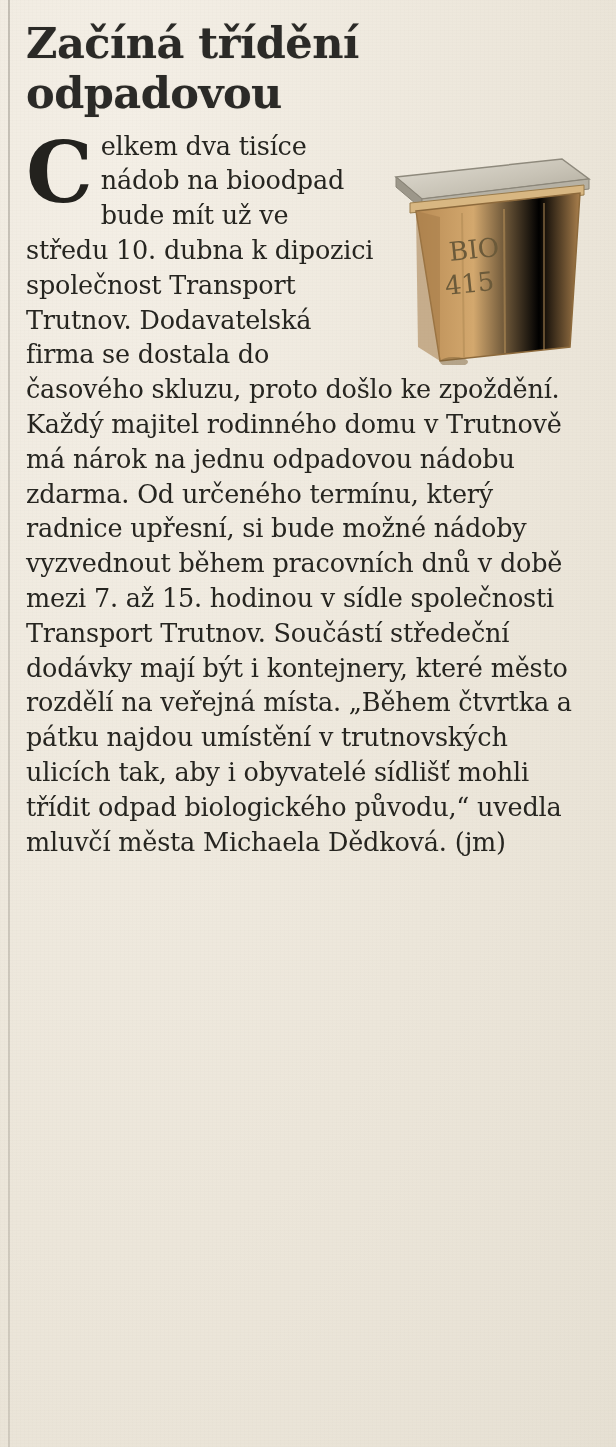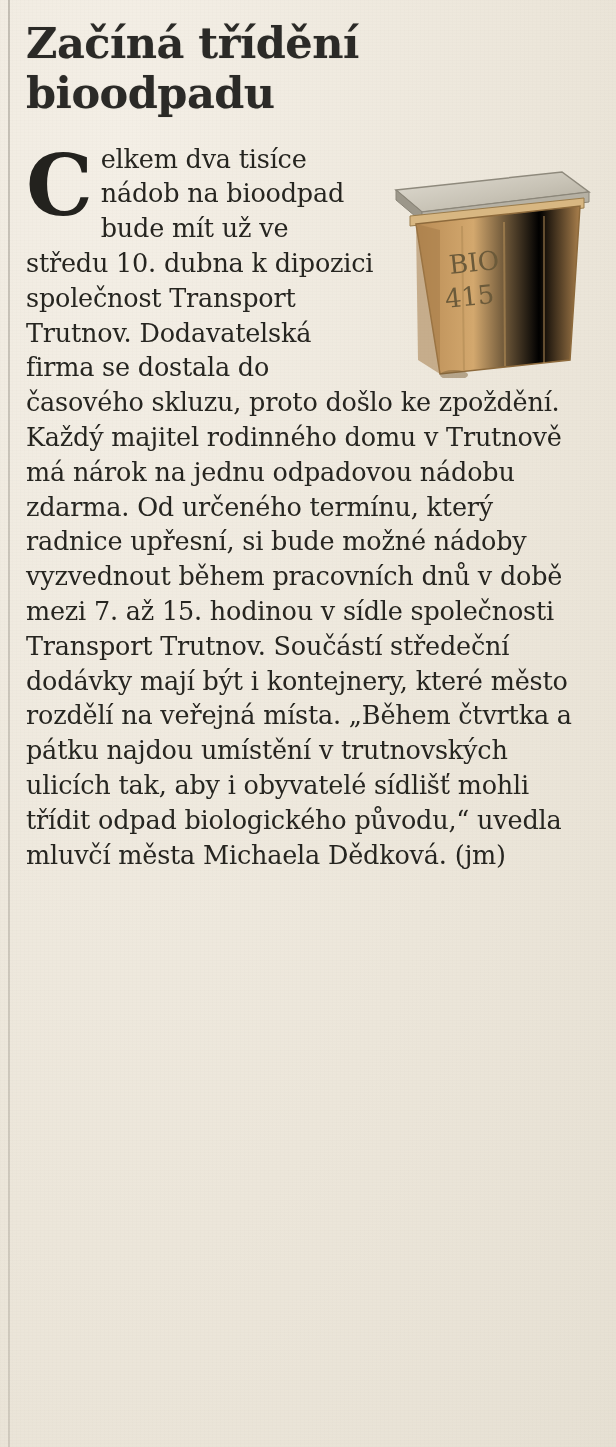--- a/index.html
+++ b/index.html
@@ -44,21 +44,21 @@
     position: relative;
     padding: 18px 22px 10px 26px;
   }
   .headline {
     font-family: "DejaVu Serif", serif;
     font-weight: bold;
     font-size: 43px;
     line-height: 1.17;
     color: #2b2a27;
     letter-spacing: -0.5px;
-    margin: 0 0 23px 0;
+    margin: 0 0 10px 0;
     text-shadow: 0 0 1px rgba(60,58,52,.35);
   }
   .headline .l2 { display: block; }
 
   .article {
     position: relative;
     font-family: "DejaVu Serif", serif;
     font-size: 25.5px;
     line-height: 1.365;
     color: #262520;
@@ -96,21 +96,21 @@
 <body>
 
 <div class="page">
   <div class="grain"></div>
   <div class="left-rule"></div>
 
   <div class="content">
 
     <h1 class="headline">
       <span>Začíná třídění</span>
-      <span class="l2">bioodpadu</span>
+      <span class="l2">odpadovou</span>
     </h1>
 
     <div class="article">
 
       <figure class="bin-figure">
         <svg class="bin-svg" viewBox="0 0 210 232" xmlns="http://www.w3.org/2000/svg">
           <defs>
             <linearGradient id="bodyg" x1="0" y1="0" x2="1" y2="0">
               <stop offset="0%" stop-color="#b98c55"></stop>
               <stop offset="35%" stop-color="#d3a86e"></stop>

